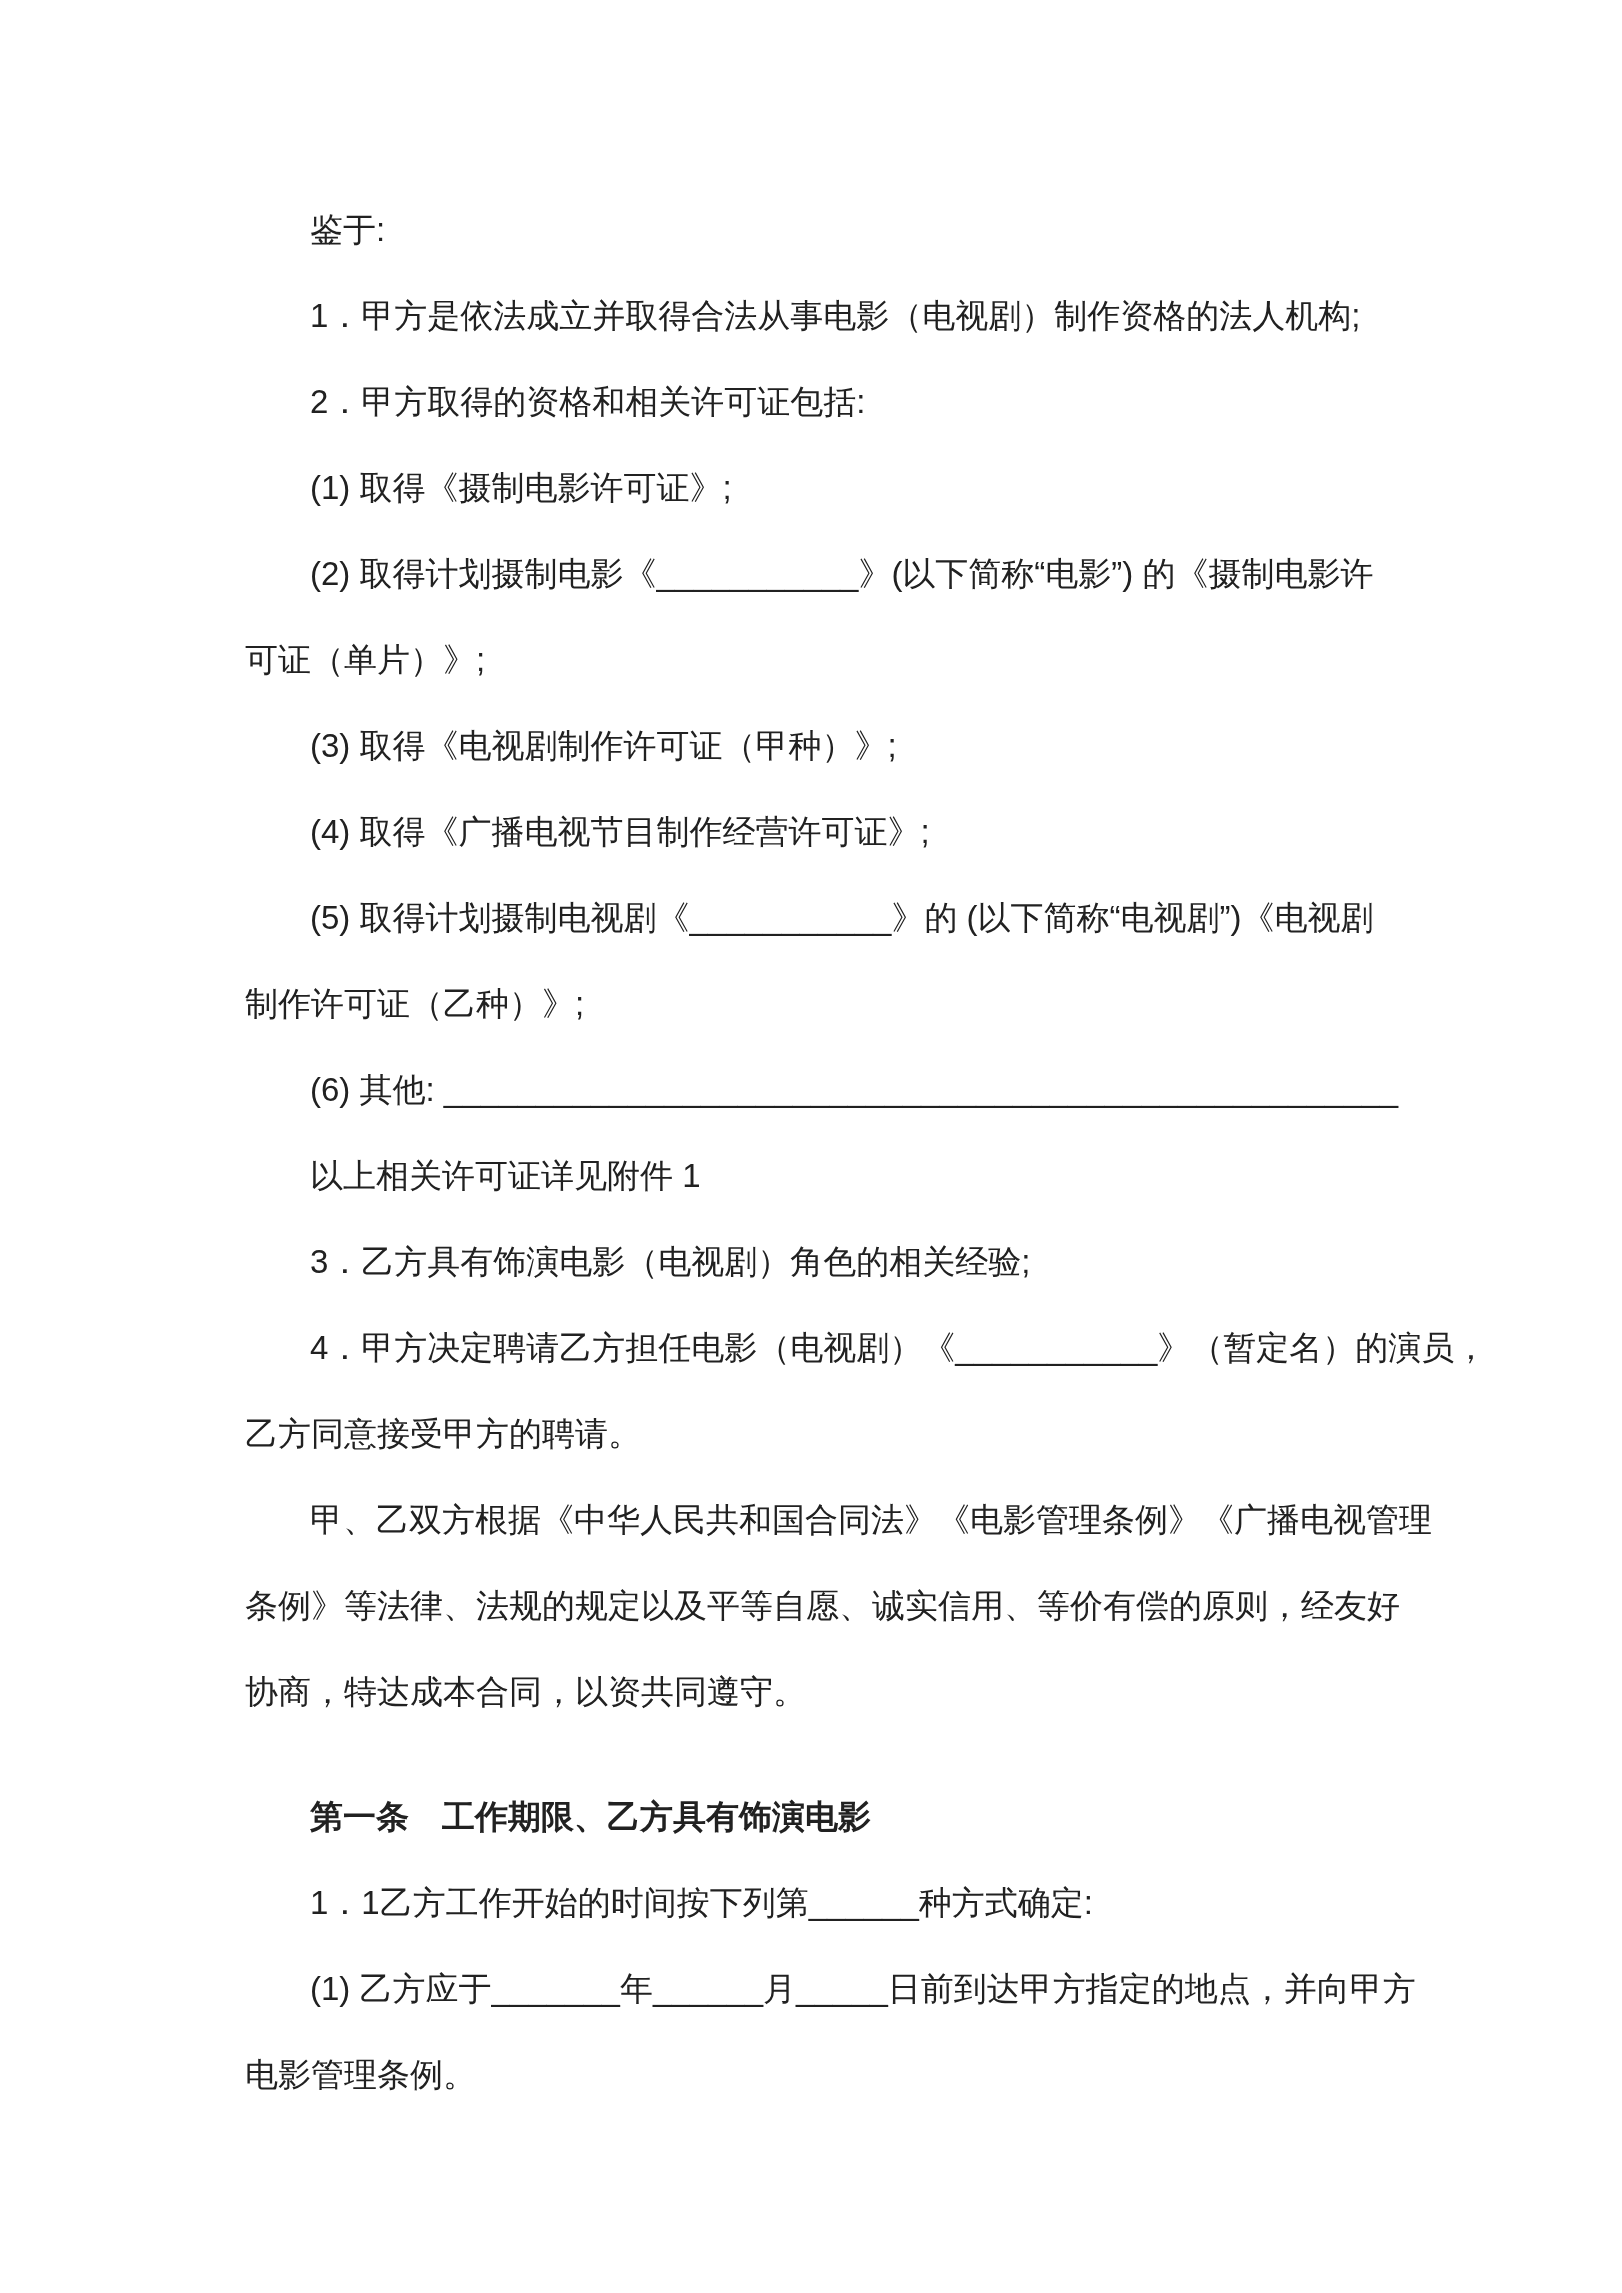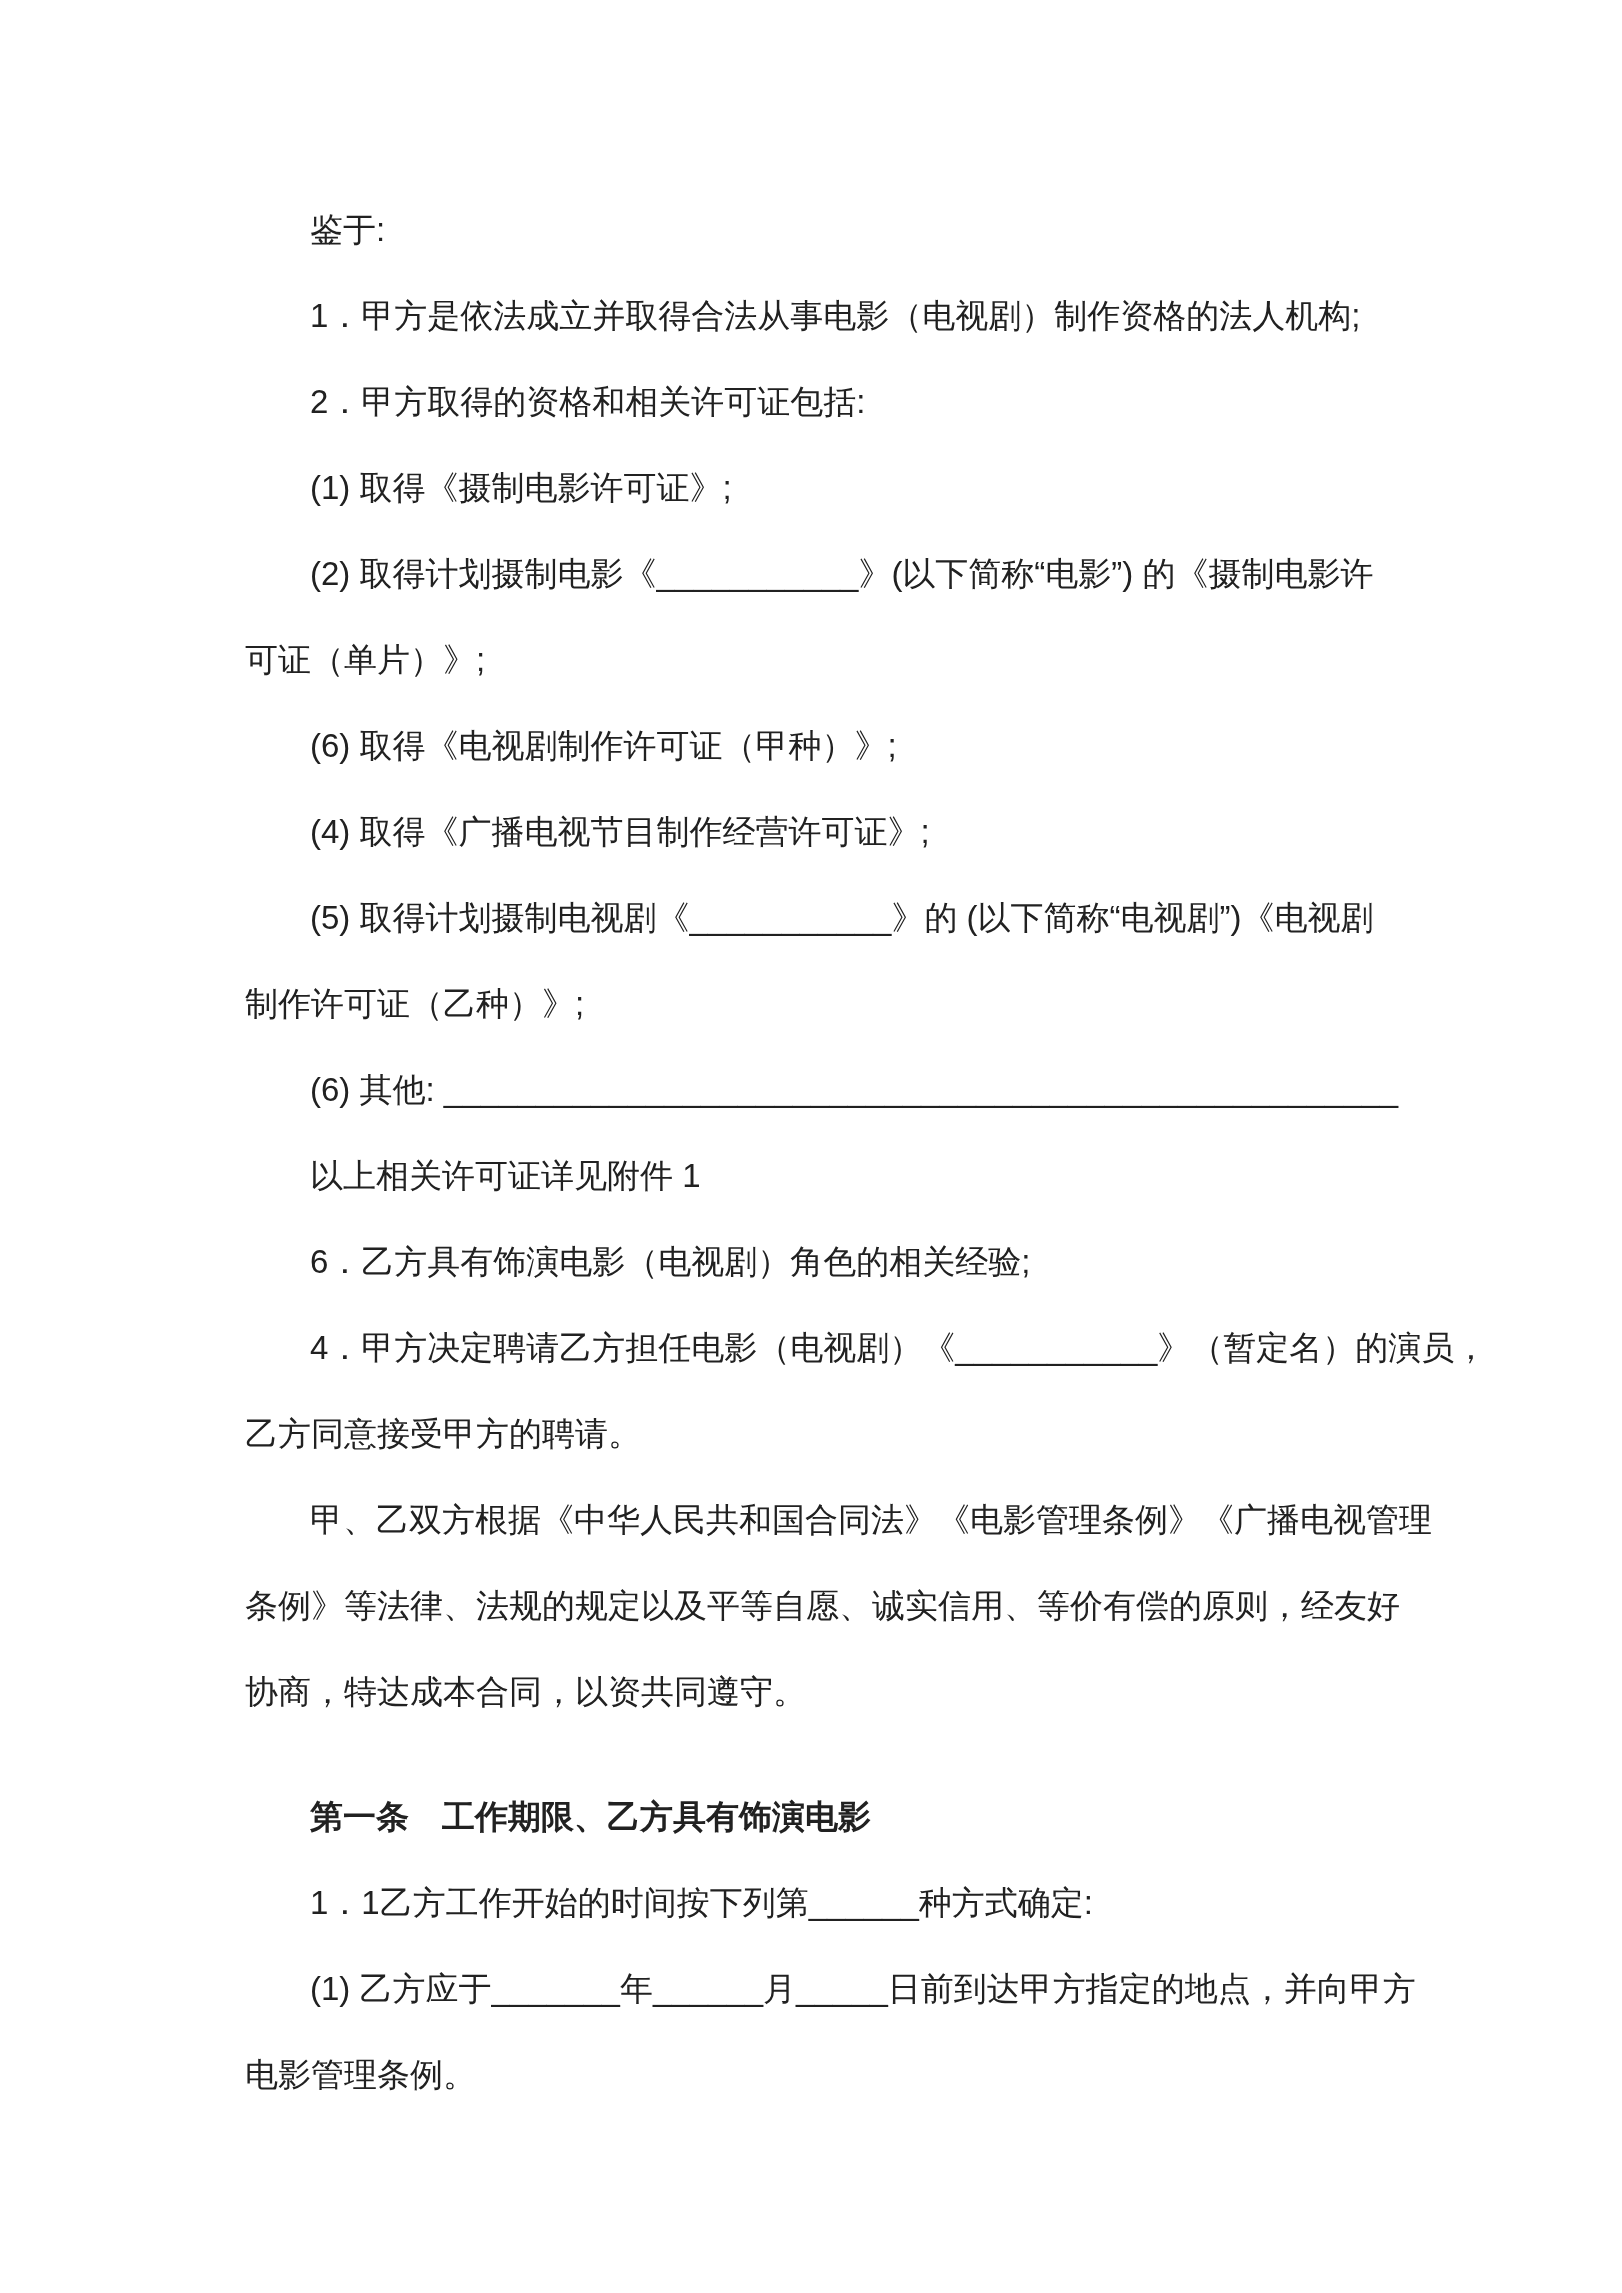--- a/index.html
+++ b/index.html
@@ -39,27 +39,27 @@
 </head>
 <body>
 
 <div class="doc-page">
   <div class="line indent">鉴于:</div>
   <div class="line indent">1．甲方是依法成立并取得合法从事电影（电视剧）制作资格的法人机构;</div>
   <div class="line indent">2．甲方取得的资格和相关许可证包括:</div>
   <div class="line indent">(1) 取得《摄制电影许可证》;</div>
   <div class="line indent">(2) 取得计划摄制电影《___________》(以下简称“电影”) 的《摄制电影许</div>
   <div class="line">可证（单片）》;</div>
-  <div class="line indent">(6) 取得《电视剧制作许可证（甲种）》;</div>
+  <div class="line indent">(3) 取得《电视剧制作许可证（甲种）》;</div>
   <div class="line indent">(4) 取得《广播电视节目制作经营许可证》;</div>
   <div class="line indent">(5) 取得计划摄制电视剧《___________》的 (以下简称“电视剧”)《电视剧</div>
   <div class="line">制作许可证（乙种）》;</div>
   <div class="line indent">(6) 其他: ____________________________________________________</div>
   <div class="line indent">以上相关许可证详见附件 1</div>
-  <div class="line indent">6．乙方具有饰演电影（电视剧）角色的相关经验;</div>
+  <div class="line indent">3．乙方具有饰演电影（电视剧）角色的相关经验;</div>
   <div class="line indent">4．甲方决定聘请乙方担任电影（电视剧）《___________》（暂定名）的演员，</div>
   <div class="line">乙方同意接受甲方的聘请。</div>
   <div class="line indent">甲、乙双方根据《中华人民共和国合同法》《电影管理条例》《广播电视管理</div>
   <div class="line">条例》等法律、法规的规定以及平等自愿、诚实信用、等价有偿的原则，经友好</div>
   <div class="line">协商，特达成本合同，以资共同遵守。</div>
   <div class="line indent heading">第一条　工作期限、乙方具有饰演电影</div>
   <div class="line indent">1．1乙方工作开始的时间按下列第______种方式确定:</div>
   <div class="line indent">(1) 乙方应于_______年______月_____日前到达甲方指定的地点，并向甲方</div>
   <div class="line">电影管理条例。</div>
 </div>

